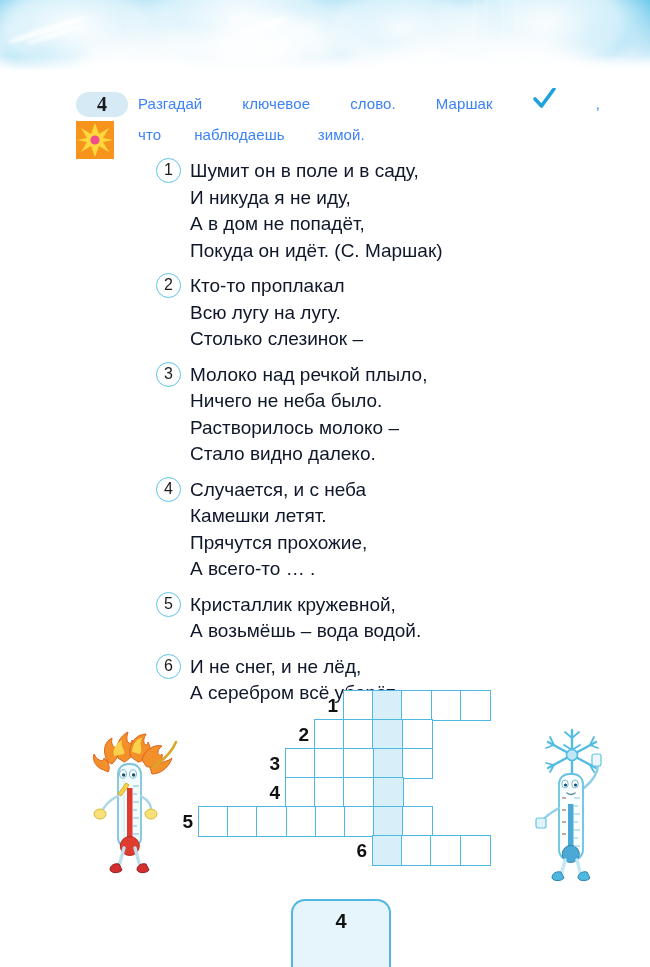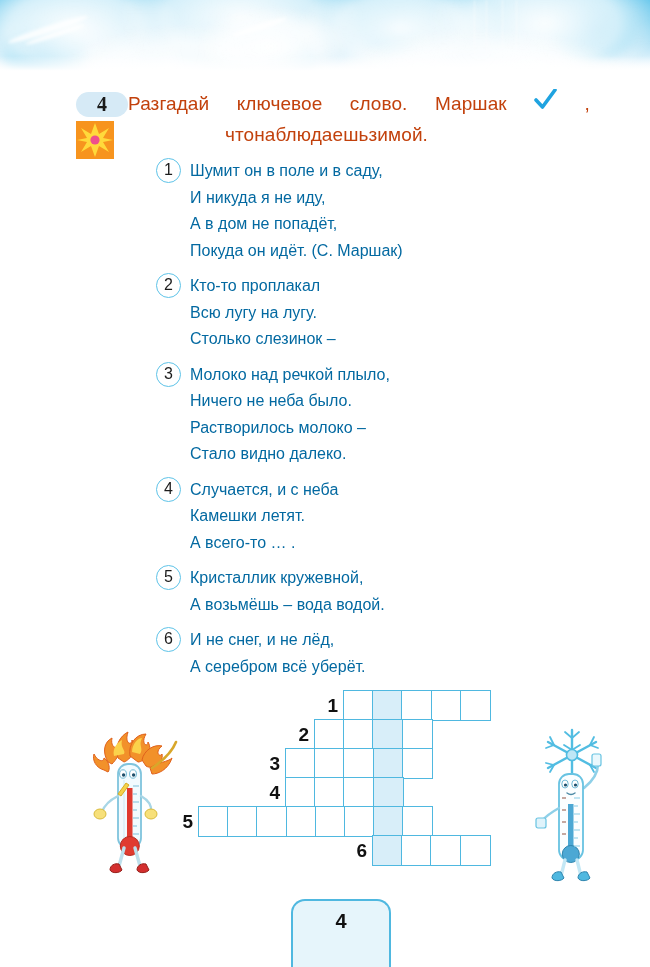--- a/index.html
+++ b/index.html
@@ -97,39 +97,40 @@
     position: absolute;
     left: 76px; top: 33px;
     width: 38px; height: 38px;
     background: #f7941e;
     display: block;
   }
   .star-icon svg { display: block; }
 
   .task-text {
     position: absolute;
-    left: 128px; top: 0px;
+    left: 138px; top: 0px;
     width: 470px;
-    font-size: 19px;
+    font-size: 15px;
     line-height: 31px;
-    color: #c2410c;
+    color: #3b82f6;
     letter-spacing: 0.1px;
   }
   .task-line-1 {
     display: flex;
     width: 462px;
     justify-content: space-between;
     align-items: baseline;
     white-space: nowrap;
   }
   .task-line-2 {
     display: flex;
     width: 300px;
-    justify-content: flex-end;
+    justify-content: flex-start;
     white-space: nowrap;
+    gap: 33px;
   }
   .check-mark {
     display: inline-block;
     vertical-align: -3px;
   }
 
   
   .riddles {
     position: absolute;
     left: 0; top: 158px;
@@ -149,23 +150,23 @@
     border: 1.6px solid #5ec3e8;
     border-radius: 50%;
     color: #1c1c1c;
     font-size: 16px;
     line-height: 22px;
     text-align: center;
     box-sizing: border-box;
   }
   .riddle-lines {
     flex: 1 1 auto;
-    font-size: 16px;
+    font-size: 19px;
     line-height: 26.5px;
-    color: #0369a1;
+    color: #0f172a;
   }
   .riddle-lines .ln {
     white-space: nowrap;
     display: block;
   }
 
   
   .crossword {
     position: absolute;
     left: 0; top: 690px;
@@ -308,20 +309,21 @@
       <span class="ln">Растворилось  молоко  –</span>
       <span class="ln">Стало  видно  далеко.</span>
     </div>
   </div>
 
   <div class="riddle">
     <div class="riddle-num">4</div>
     <div class="riddle-lines">
       <span class="ln">Случается,  и  с  неба</span>
       <span class="ln">Камешки  летят.</span>
+      <span class="ln">Прячутся  прохожие,</span>
       <span class="ln">А  всего-то  …  .</span>
     </div>
   </div>
 
   <div class="riddle">
     <div class="riddle-num">5</div>
     <div class="riddle-lines">
       <span class="ln">Кристаллик  кружевной,</span>
       <span class="ln">А  возьмёшь  –  вода  водой.</span>
     </div>

